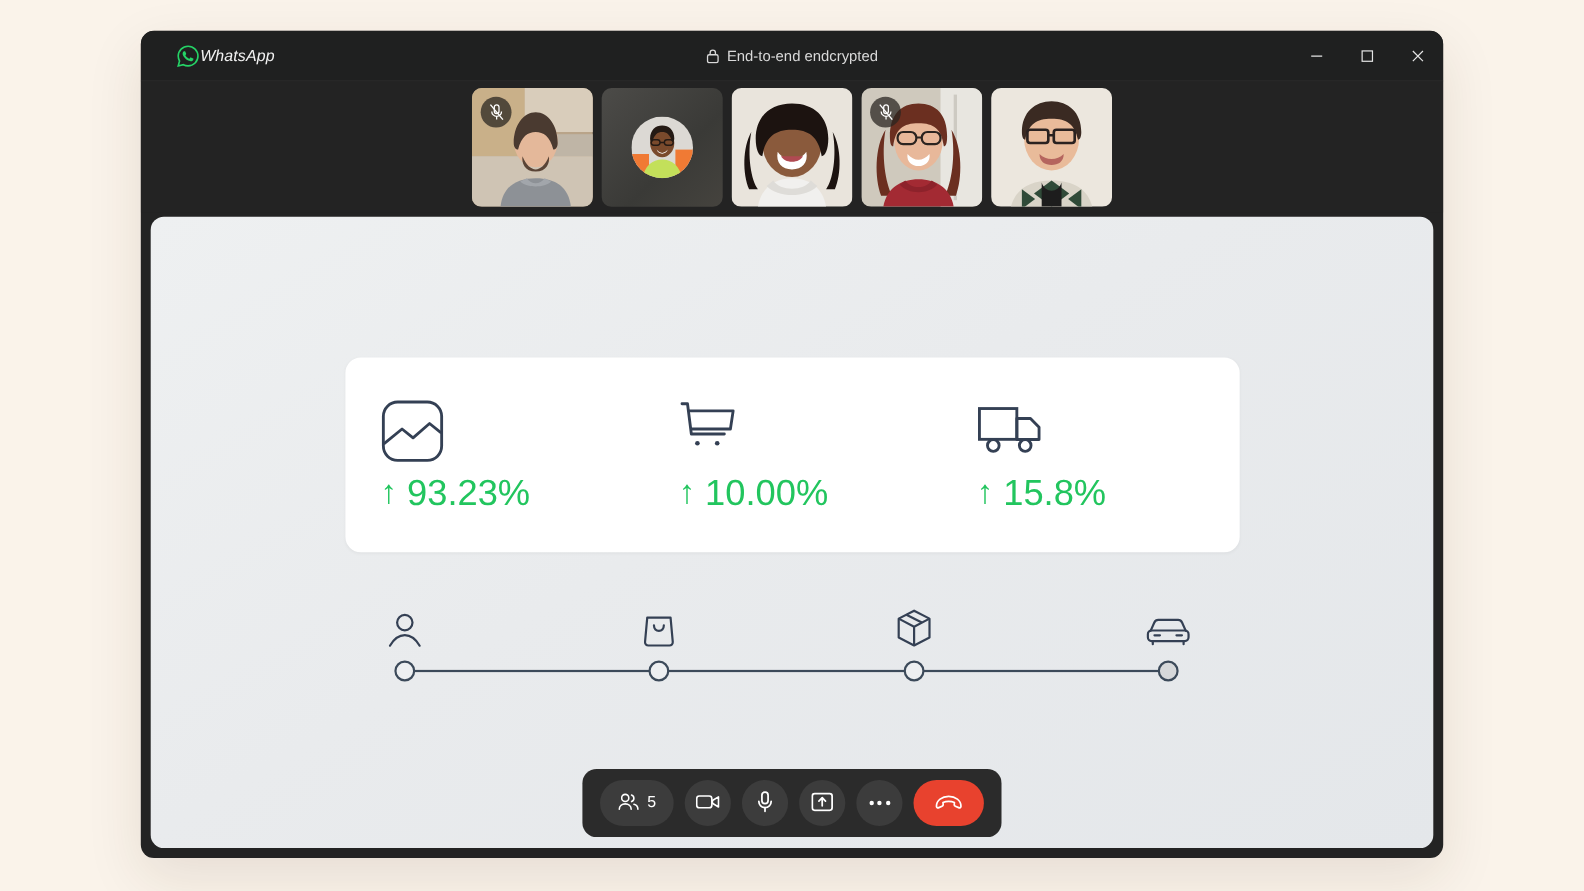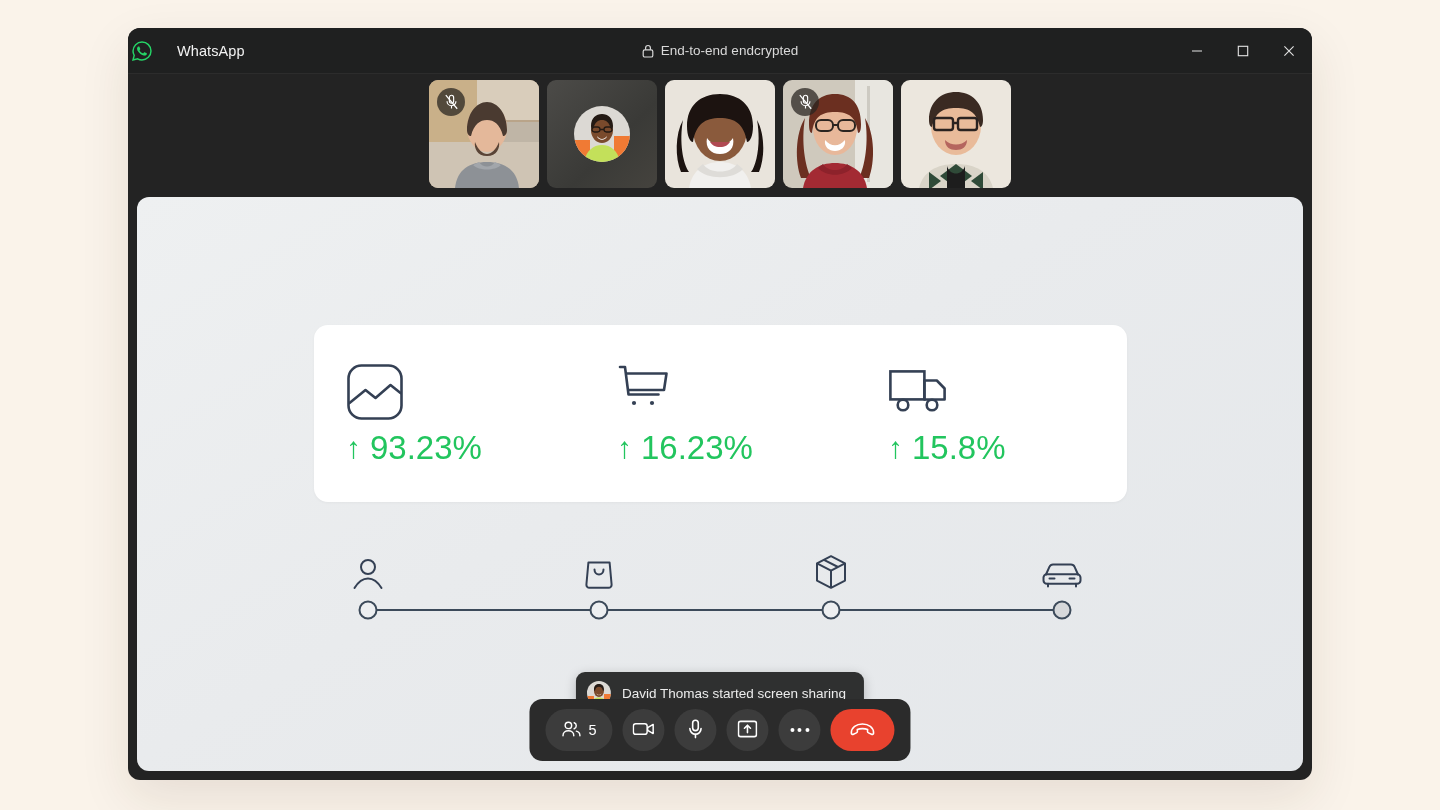--- a/index.html
+++ b/index.html
@@ -23,21 +23,21 @@
 
   
   .titlebar {
     position: relative;
     height: 46px;
     background: #1f2020;
     display: flex;
     align-items: center;
     border-bottom: 1px solid #2c2c2c;
   }
-  .brand { display: flex; align-items: center; gap: 24px; padding-left: 3px; }
+  .brand { display: flex; align-items: center; gap: 0; padding-left: 32px; font-style: italic; }
   .wa-logo { width: 22px; height: 22px; display: block; }
   .brand-name { color: #f2f2f2; font-size: 14.5px; letter-spacing: .1px; }
 
   .enc {
     position: absolute; left: 0; right: 0;
     display: flex; align-items: center; justify-content: center; gap: 7px;
     color: #d9d9d9; font-size: 13.5px; pointer-events: none;
   }
   .enc svg { display: block; }
 
@@ -342,21 +342,21 @@
         <div class="m-icon">
           <svg width="58" height="58" viewBox="0 0 58 58" fill="none">
             <path d="M3 4h5l3.5 27.5h30" stroke="currentColor" stroke-width="2.6" stroke-linecap="round" stroke-linejoin="round"></path>
             <path d="M9.5 10.5h40L47 27H11.6" stroke="currentColor" stroke-width="2.6" stroke-linejoin="round" stroke-linecap="round"></path>
             <circle cx="17" cy="40" r="2.1" fill="currentColor"></circle>
             <circle cx="35" cy="40" r="2.1" fill="currentColor"></circle>
           </svg>
         </div>
         <div class="m-val">
           <span class="m-arrow">↑</span>
-          <span>16.23%</span>
+          <span>10.00%</span>
         </div>
       </div>
 
       <div class="metric">
         <div class="m-icon">
           <svg width="64" height="58" viewBox="0 0 64 58" fill="none">
             <rect x="2.4" y="8.4" width="34" height="28" stroke="currentColor" stroke-width="2.6"></rect>
             <path d="M36.4 17.5h12.4l7.8 8v11H36.4z" stroke="currentColor" stroke-width="2.6" stroke-linejoin="round"></path>
             <circle cx="15" cy="42" r="5.3" stroke="currentColor" stroke-width="2.6"></circle>
             <circle cx="44" cy="42" r="5.3" stroke="currentColor" stroke-width="2.6"></circle>
@@ -402,34 +402,20 @@
 
       <div class="rail">
         <div class="rail-line"></div>
         <span class="node" style="left:9px"></span>
         <span class="node" style="left:240px"></span>
         <span class="node" style="left:472px"></span>
         <span class="node done" style="left:703px"></span>
       </div>
     </div>
 
-    <div class="toast">
-      <span class="toast-avatar">
-        <svg width="24" height="24" viewBox="0 0 24 24">
-          <rect width="24" height="24" fill="#dcd9d4"></rect>
-          <rect x="0" y="15" width="7" height="9" fill="#f07a34"></rect>
-          <rect x="17" y="13" width="7" height="11" fill="#f07a34"></rect>
-          <ellipse cx="12" cy="10" rx="5" ry="6" fill="#7a4a2c"></ellipse>
-          <path d="M7 8.5c0-3.6 2.2-5.4 5-5.4s5 1.8 5 5.4c0 .9-.5 1.4-.9 1.4-.9-3.2-2.3-4.1-4.1-4.1s-3.2.9-4.1 4.1c-.4 0-.9-.5-.9-1.4z" fill="#241a14"></path>
-          <path d="M9.6 12.6c1.4 1.8 3.4 1.8 4.8 0-.5 2.3-4.3 2.3-4.8 0z" fill="#fff"></path>
-          <path d="M3.6 24c.9-4.8 4-7.4 8.4-7.4s7.5 2.6 8.4 7.4z" fill="#c3e05a"></path>
-        </svg>
-      </span>
-      <span class="toast-text">David Thomas started screen sharing</span>
-    </div>
 
     <div class="controls">
       <button class="ctl wide">
         <span>
           <svg width="20" height="18" viewBox="0 0 22 20" fill="none">
             <circle cx="7.6" cy="6" r="3.6" stroke="currentColor" stroke-width="1.6"></circle>
             <path d="M1.6 17.4c0-3.4 2.7-5.4 6-5.4s6 2 6 5.4" stroke="currentColor" stroke-width="1.6" stroke-linecap="round"></path>
             <path d="M14 3.1a3.5 3.5 0 0 1 0 6.6" stroke="currentColor" stroke-width="1.6" stroke-linecap="round"></path>
             <path d="M16.4 12.4c2.4.6 4 2.4 4 5" stroke="currentColor" stroke-width="1.6" stroke-linecap="round"></path>
           </svg>

